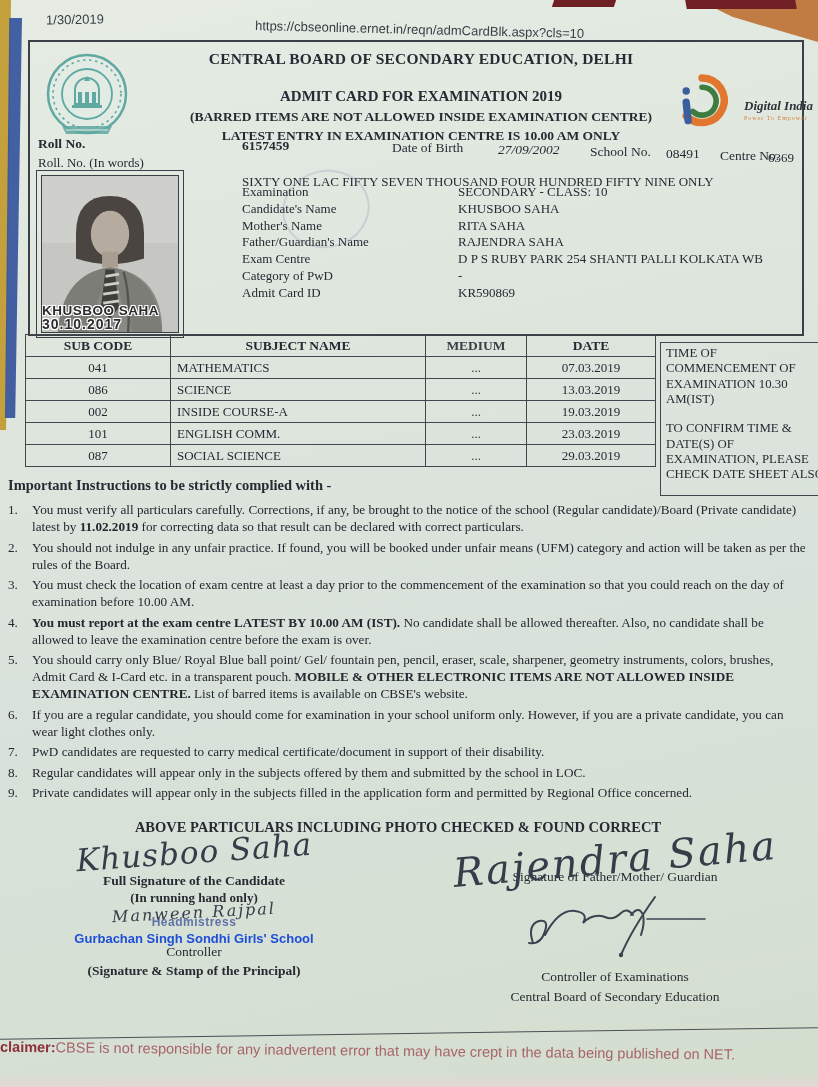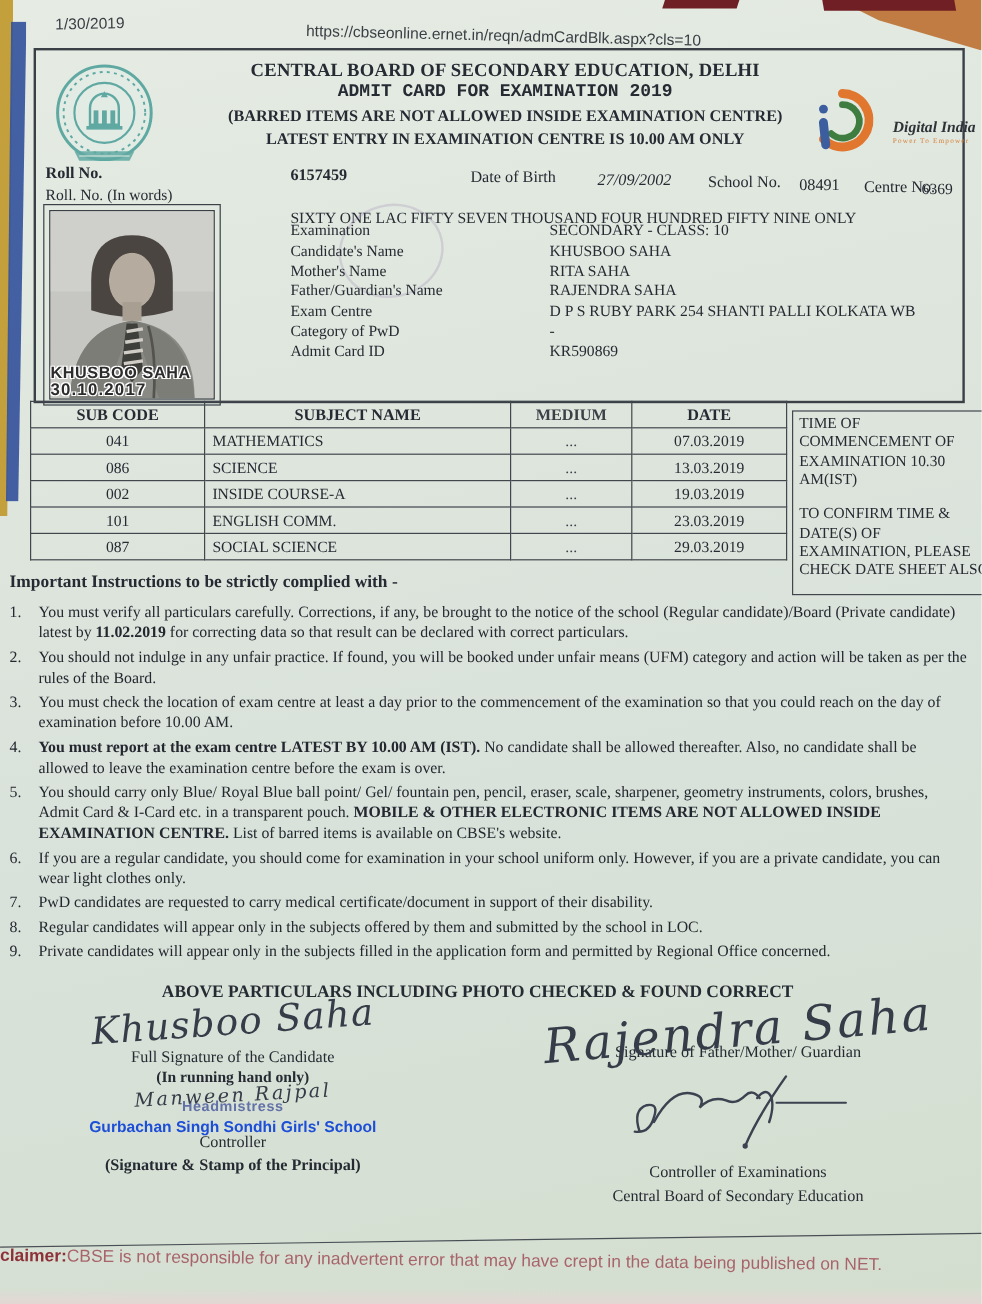--- a/index.html
+++ b/index.html
@@ -20,21 +20,21 @@
 
   
   .print-date{position:absolute;left:46px;top:12px;font-family:"Liberation Sans",sans-serif;font-size:13px;color:#3a3f45;transform:rotate(-1deg);}
   .print-url{position:absolute;left:255px;top:22px;font-family:"Liberation Sans",sans-serif;font-size:13px;color:#3a3f45;transform:rotate(1.4deg);}
 
   
   .card{position:absolute;left:28px;top:40px;width:772px;height:292px;border:2px solid #3a4046;}
   .cbse-logo{position:absolute;left:12px;top:8px;width:90px;height:94px;}
   .title-block{position:absolute;left:108px;top:8px;width:566px;text-align:center;}
   .title-1{font-size:15.5px;font-weight:bold;letter-spacing:.2px;}
-  .title-2{font-size:15px;font-weight:bold;margin-top:0;font-family:Liberation Mono, monospace;}
+  .title-2{font-size:15px;font-weight:bold;margin-top:20px;}
   .title-3{font-size:13.5px;font-weight:bold;margin-top:4px;}
   .title-4{font-size:13.5px;font-weight:bold;margin-top:3px;}
   .digital-india{position:absolute;left:646px;top:30px;width:124px;height:84px;}
   .di-text{position:absolute;left:68px;top:26px;width:80px;}
   .di-name{font-style:italic;font-weight:bold;font-size:13px;color:#2e3338;white-space:nowrap;}
   .di-tag{font-size:6px;color:#d8803a;letter-spacing:1px;margin-top:1px;white-space:nowrap;}
 
   .fld{position:absolute;font-size:13.5px;white-space:nowrap;}
   .fld.b{font-weight:bold;}
 
@@ -71,21 +71,21 @@
   .inst-list{margin-top:7px;}
   .inst-item{display:flex;font-size:13.2px;line-height:1.29;margin-bottom:3.5px;color:#23272f;}
   .inst-num{flex:0 0 24px;}
   .inst-text{flex:1;padding-right:4px;}
   .found-correct{text-align:center;font-weight:bold;font-size:14.5px;margin-top:17px;width:780px;}
 
   
   .hw{font-family:"DejaVu Serif",serif;font-style:italic;color:#363c48;}
   .sig-left{position:absolute;left:38px;top:834px;width:312px;text-align:center;}
   .hw-candidate{font-size:31px;transform:rotate(-4deg);letter-spacing:1px;}
-  .sig-label{font-size:13.5px;font-weight:normal;margin-top:3px;}
+  .sig-label{font-size:13.5px;font-weight:bold;margin-top:3px;}
   .sig-sublabel{font-size:13px;font-weight:bold;margin-top:1px;}
   .hw-principal{font-size:16px;transform:rotate(-3deg);margin-top:-3px;letter-spacing:2px;}
   .stamp-role{font-family:"Liberation Sans",sans-serif;font-size:12px;font-weight:bold;color:#6272a8;margin-top:-7px;letter-spacing:.5px;}
   .stamp-school{font-family:"Liberation Sans",sans-serif;font-size:13px;font-weight:bold;color:#1d4ed8;margin-top:2px;}
   .sig-principal-word{font-size:13.5px;margin-top:-2px;}
   .sig-stamp-label{font-size:13.5px;font-weight:bold;margin-top:3px;}
 
   .sig-right{position:absolute;left:428px;top:836px;width:374px;text-align:center;}
   .hw-guardian{font-size:40px;transform:rotate(-5deg);letter-spacing:2px;}
   .guardian-label{font-size:13.5px;margin-top:-13px;}

